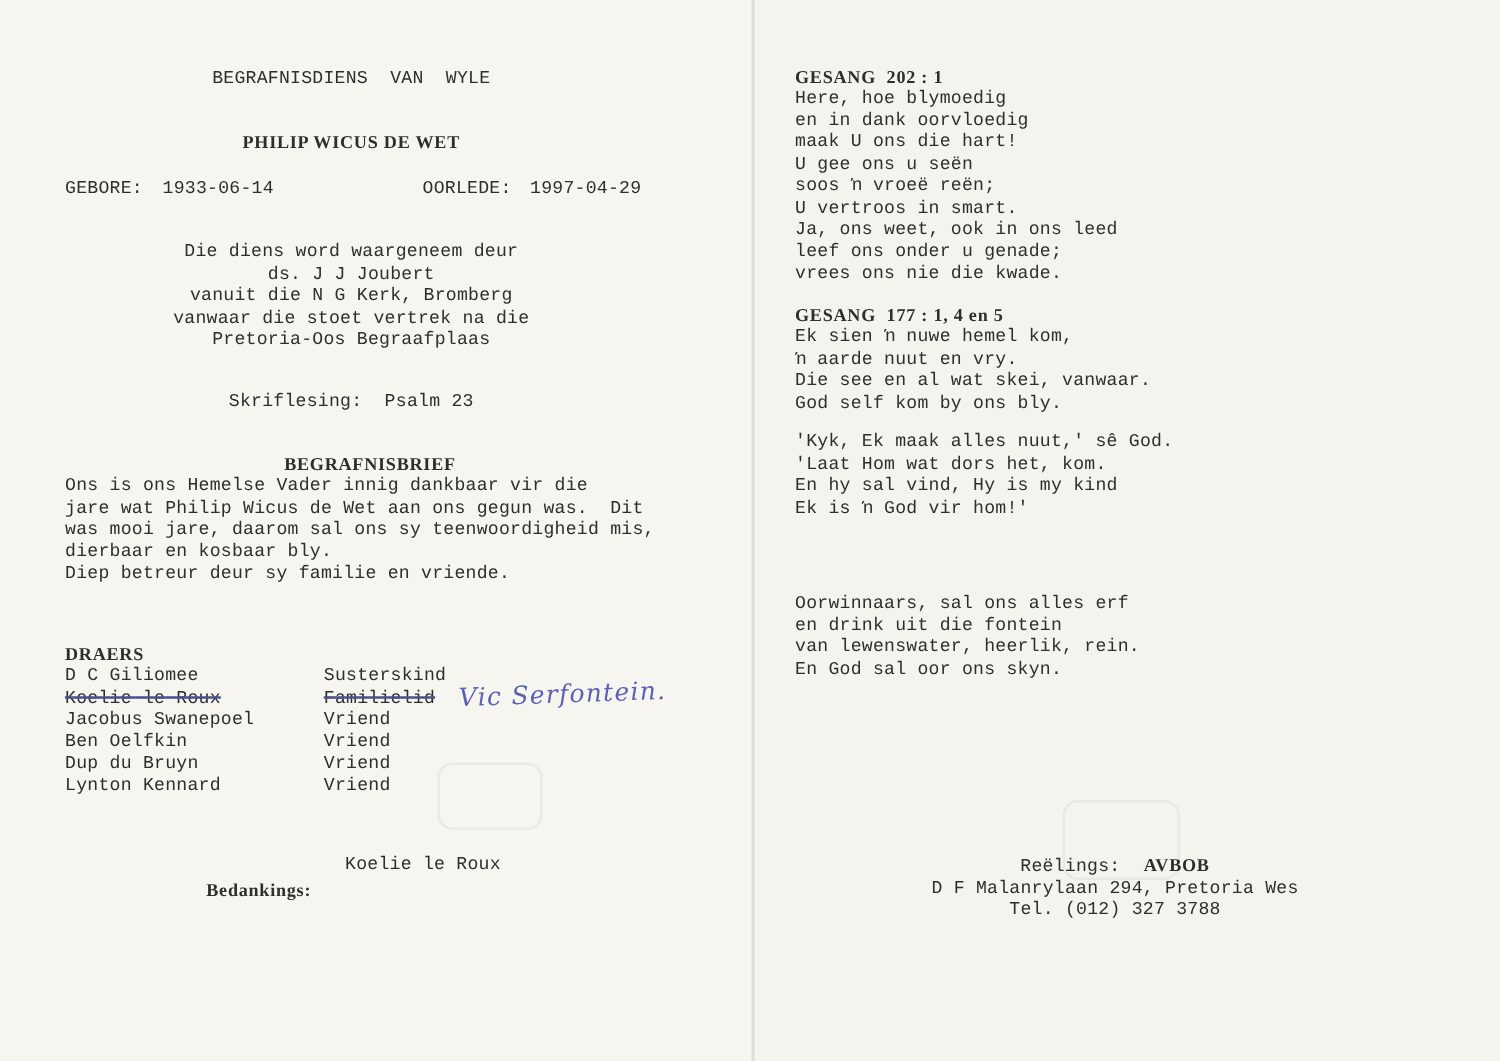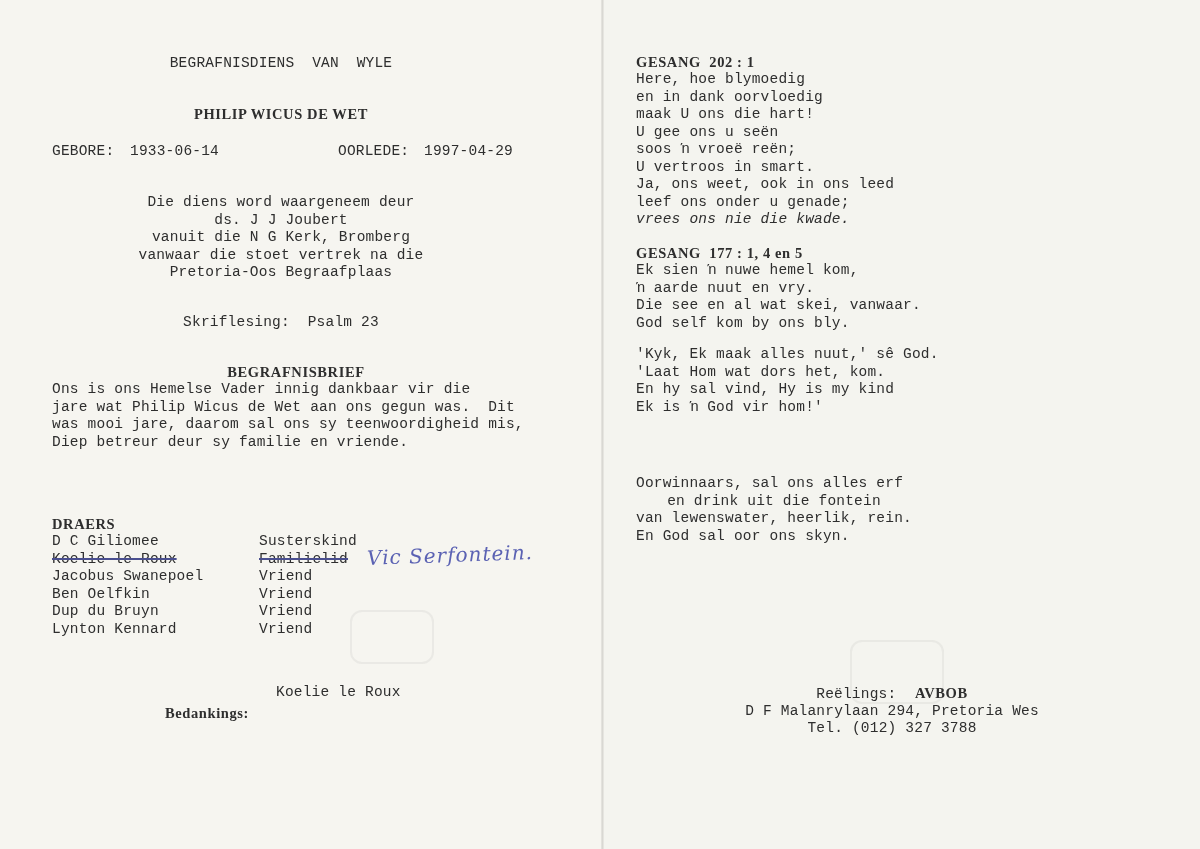--- a/index.html
+++ b/index.html
@@ -60,20 +60,21 @@
   <div class="t center" style="position:relative;">Pretoria-Oos Begraafplaas</div>
 </div>
 
 <div class="t center" style="left:0;width:562px;top:314px;">Skriflesing:  Psalm 23</div>
 
 <div class="t center serif-bold" style="left:0;width:592px;top:364px;">BEGRAFNISBRIEF</div>
 <div style="position:absolute;left:52px;top:381px;">
   <div class="t" style="position:relative;">Ons is ons Hemelse Vader innig dankbaar vir die</div>
   <div class="t" style="position:relative;">jare wat Philip Wicus de Wet aan ons gegun was.  Dit</div>
   <div class="t" style="position:relative;">was mooi jare, daarom sal ons sy teenwoordigheid mis,</div>
+  <div class="t" style="position:relative;">dierbaar en kosbaar bly.</div>
   <div class="t" style="position:relative;">Diep betreur deur sy familie en vriende.</div>
 </div>
 
 <div class="t serif-bold" style="left:52px;top:516px;">DRAERS</div>
 <div style="position:absolute;left:52px;top:533px;">
   <div style="position:relative;height:17.5px;">
     <span class="t" style="left:0;">D C Giliomee</span>
     <span class="t" style="left:207px;">Susterskind</span>
   </div>
   <div style="position:relative;height:17.5px;">
@@ -105,39 +106,39 @@
 <div class="t serif-bold" style="left:636px;top:54px;">GESANG  202 : 1</div>
 <div style="position:absolute;left:636px;top:71px;">
   <div class="t" style="position:relative;">Here, hoe blymoedig</div>
   <div class="t" style="position:relative;">en in dank oorvloedig</div>
   <div class="t" style="position:relative;">maak U ons die hart!</div>
   <div class="t" style="position:relative;">U gee ons u seën</div>
   <div class="t" style="position:relative;">soos ŉ vroeë reën;</div>
   <div class="t" style="position:relative;">U vertroos in smart.</div>
   <div class="t" style="position:relative;">Ja, ons weet, ook in ons leed</div>
   <div class="t" style="position:relative;">leef ons onder u genade;</div>
-  <div class="t" style="position:relative;font-style:italic;">vrees ons nie die kwade.</div>
+  <div class="t" style="position:relative;">vrees ons nie die kwade.</div>
 </div>
 
 <div class="t serif-bold" style="left:636px;top:245px;">GESANG  177 : 1, 4 en 5</div>
 <div style="position:absolute;left:636px;top:262px;">
   <div class="t" style="position:relative;">Ek sien ŉ nuwe hemel kom,</div>
   <div class="t" style="position:relative;">ŉ aarde nuut en vry.</div>
   <div class="t" style="position:relative;">Die see en al wat skei, vanwaar.</div>
   <div class="t" style="position:relative;">God self kom by ons bly.</div>
 </div>
 <div style="position:absolute;left:636px;top:346px;">
   <div class="t" style="position:relative;">'Kyk, Ek maak alles nuut,' sê God.</div>
   <div class="t" style="position:relative;">'Laat Hom wat dors het, kom.</div>
   <div class="t" style="position:relative;">En hy sal vind, Hy is my kind</div>
   <div class="t" style="position:relative;">Ek is ŉ God vir hom!'</div>
 </div>
 <div style="position:absolute;left:636px;top:431px;">
   <div class="t" style="position:relative;margin-top:44px;">Oorwinnaars, sal ons alles erf</div>
-  <div class="t" style="position:relative;text-align:center;">en drink uit die fontein</div>
+  <div class="t" style="position:relative;">en drink uit die fontein</div>
   <div class="t" style="position:relative;">van lewenswater, heerlik, rein.</div>
   <div class="t" style="position:relative;">En God sal oor ons skyn.</div>
 </div>
 
 <div style="position:absolute;left:602px;width:580px;top:685px;text-align:center;font-size:14.5px;line-height:17.5px;">
   <span class="t" style="position:relative;">Reëlings:</span>
   <span class="t serif-bold" style="position:relative;margin-left:10px;">AVBOB</span>
 </div>
 <div class="t center" style="left:602px;width:580px;top:703px;">D F Malanrylaan 294, Pretoria Wes</div>
 <div class="t center" style="left:602px;width:580px;top:720px;">Tel. (012) 327 3788</div>

